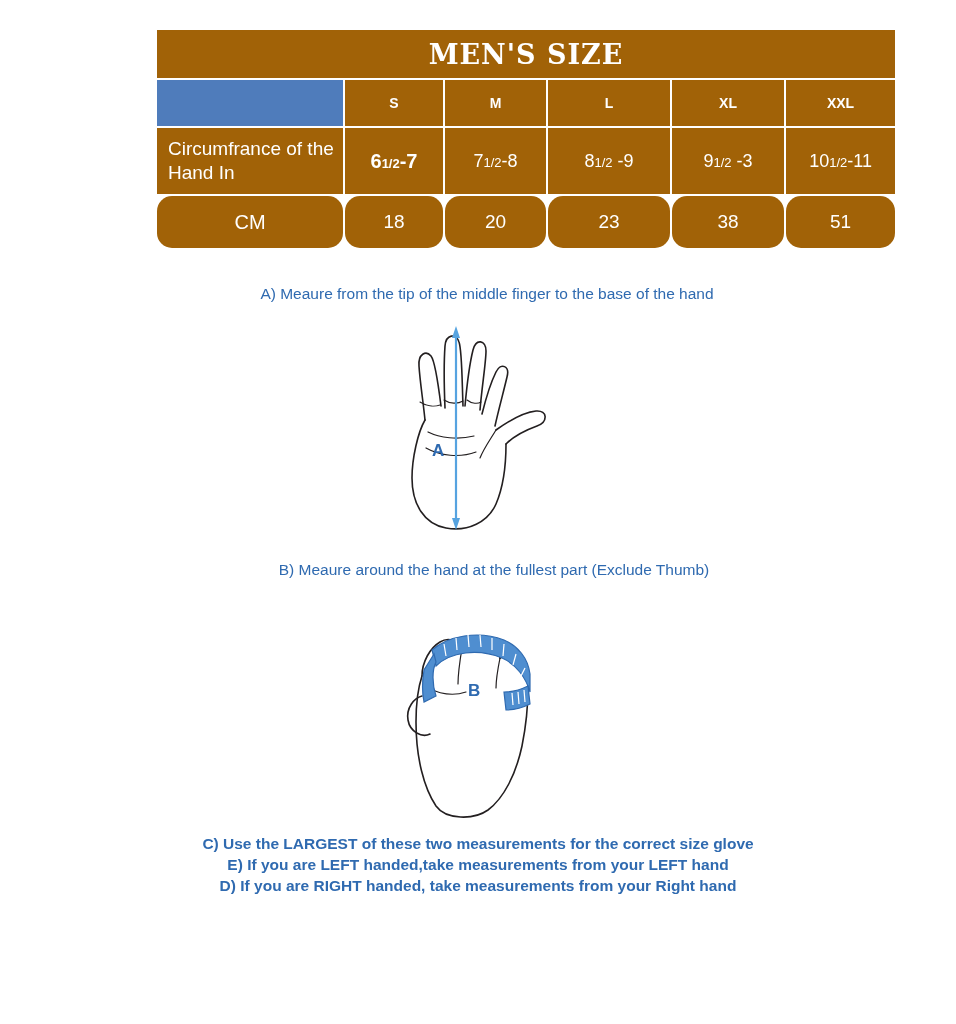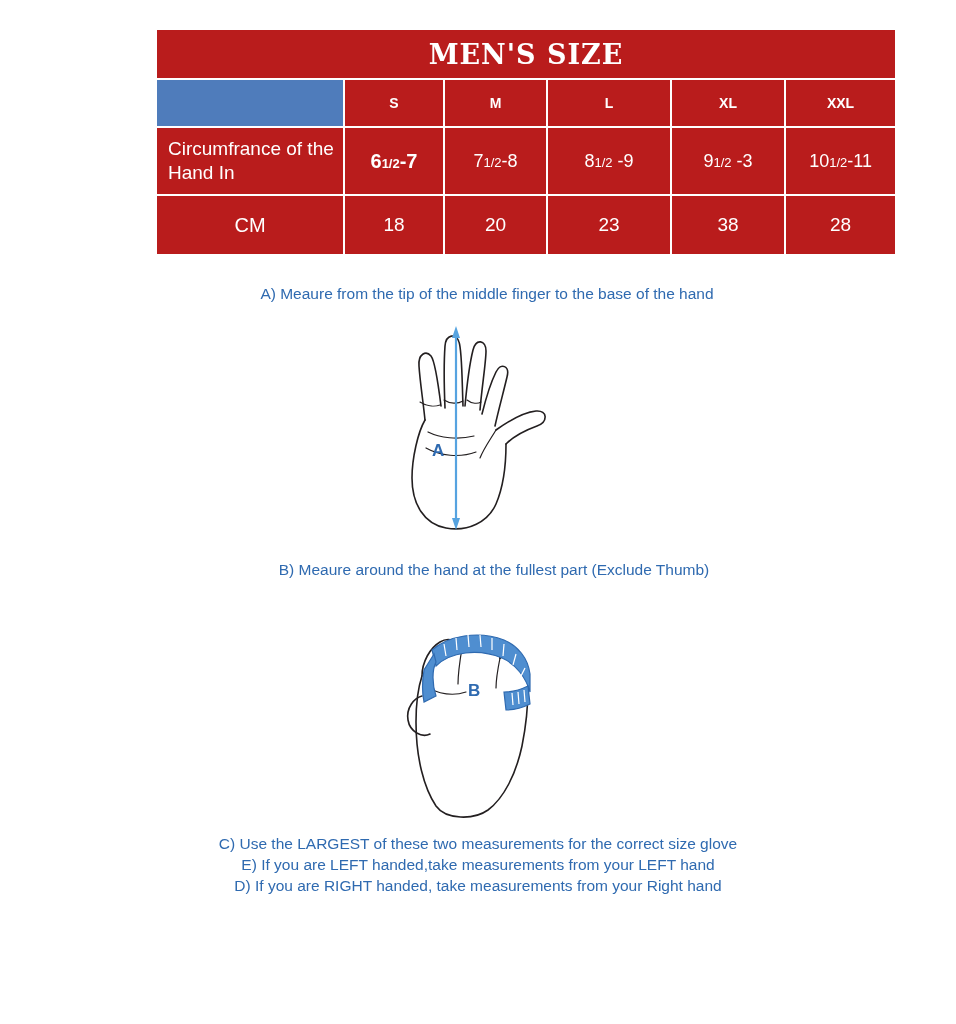--- a/index.html
+++ b/index.html
@@ -28,21 +28,21 @@
     top: 28px;
     width: 720px;
   }
   table.size-chart {
     border-collapse: separate;
     border-spacing: 2px;
     width: 720px;
     table-layout: fixed;
   }
   table.size-chart td {
-    background: #b91c1c;
+    background: #a16207;
     color: #ffffff;
     text-align: center;
     vertical-align: middle;
     padding: 0;
   }
   .title-cell {
     height: 48px;
     font-family: "DejaVu Serif", serif;
     font-weight: bold;
     font-size: 27px;
@@ -74,22 +74,23 @@
     font-size: 20px;
     font-weight: bold;
   }
   .val .frac {
     font-size: 13px;
   }
   .val .bold {
     font-weight: bold;
   }
   .row-cm td {
-    height: 58px;
+    height: 52px;
     font-size: 19px;
+    border-radius: 15px;
   }
   .row-cm .row-label-cm {
     font-size: 20px;
     text-align: center !important;
   }
   .cm-bold {
     font-weight: normal;
     font-size: 20px;
   }
 
@@ -114,20 +115,21 @@
   .cap-b { top: 561px; padding-left: 7px; }
 
   .notes {
     position: absolute;
     top: 833px;
     width: 956px;
     text-align: center;
     font-size: 15.5px;
     line-height: 21px;
     color: #2f6ab0;
+    font-weight: bold;
   }
 
   
   .fig {
     position: absolute;
   }
   .fig-a { left: 368px; top: 308px; }
   .fig-b { left: 378px; top: 592px; }
 
   .fig-letter {
@@ -181,21 +183,21 @@
           <td class="val">
             <span>10</span><span class="frac">1/2</span><span>-11</span>
           </td>
         </tr>
         <tr class="row-cm">
           <td class="row-label-cm">CM</td>
           <td class="cm-bold">18</td>
           <td>20</td>
           <td>23</td>
           <td>38</td>
-          <td>28</td>
+          <td>51</td>
         </tr>
       </tbody>
     </table>
   </div>
 
   <div class="caption cap-a">A) Meaure from the tip of the middle finger to the base of the hand</div>
 
   <div class="fig fig-a">
     <svg width="220" height="240" viewBox="0 0 220 240" xmlns="http://www.w3.org/2000/svg">
       <g fill="none" stroke="#231f20" stroke-width="1.6" stroke-linecap="round" stroke-linejoin="round">

